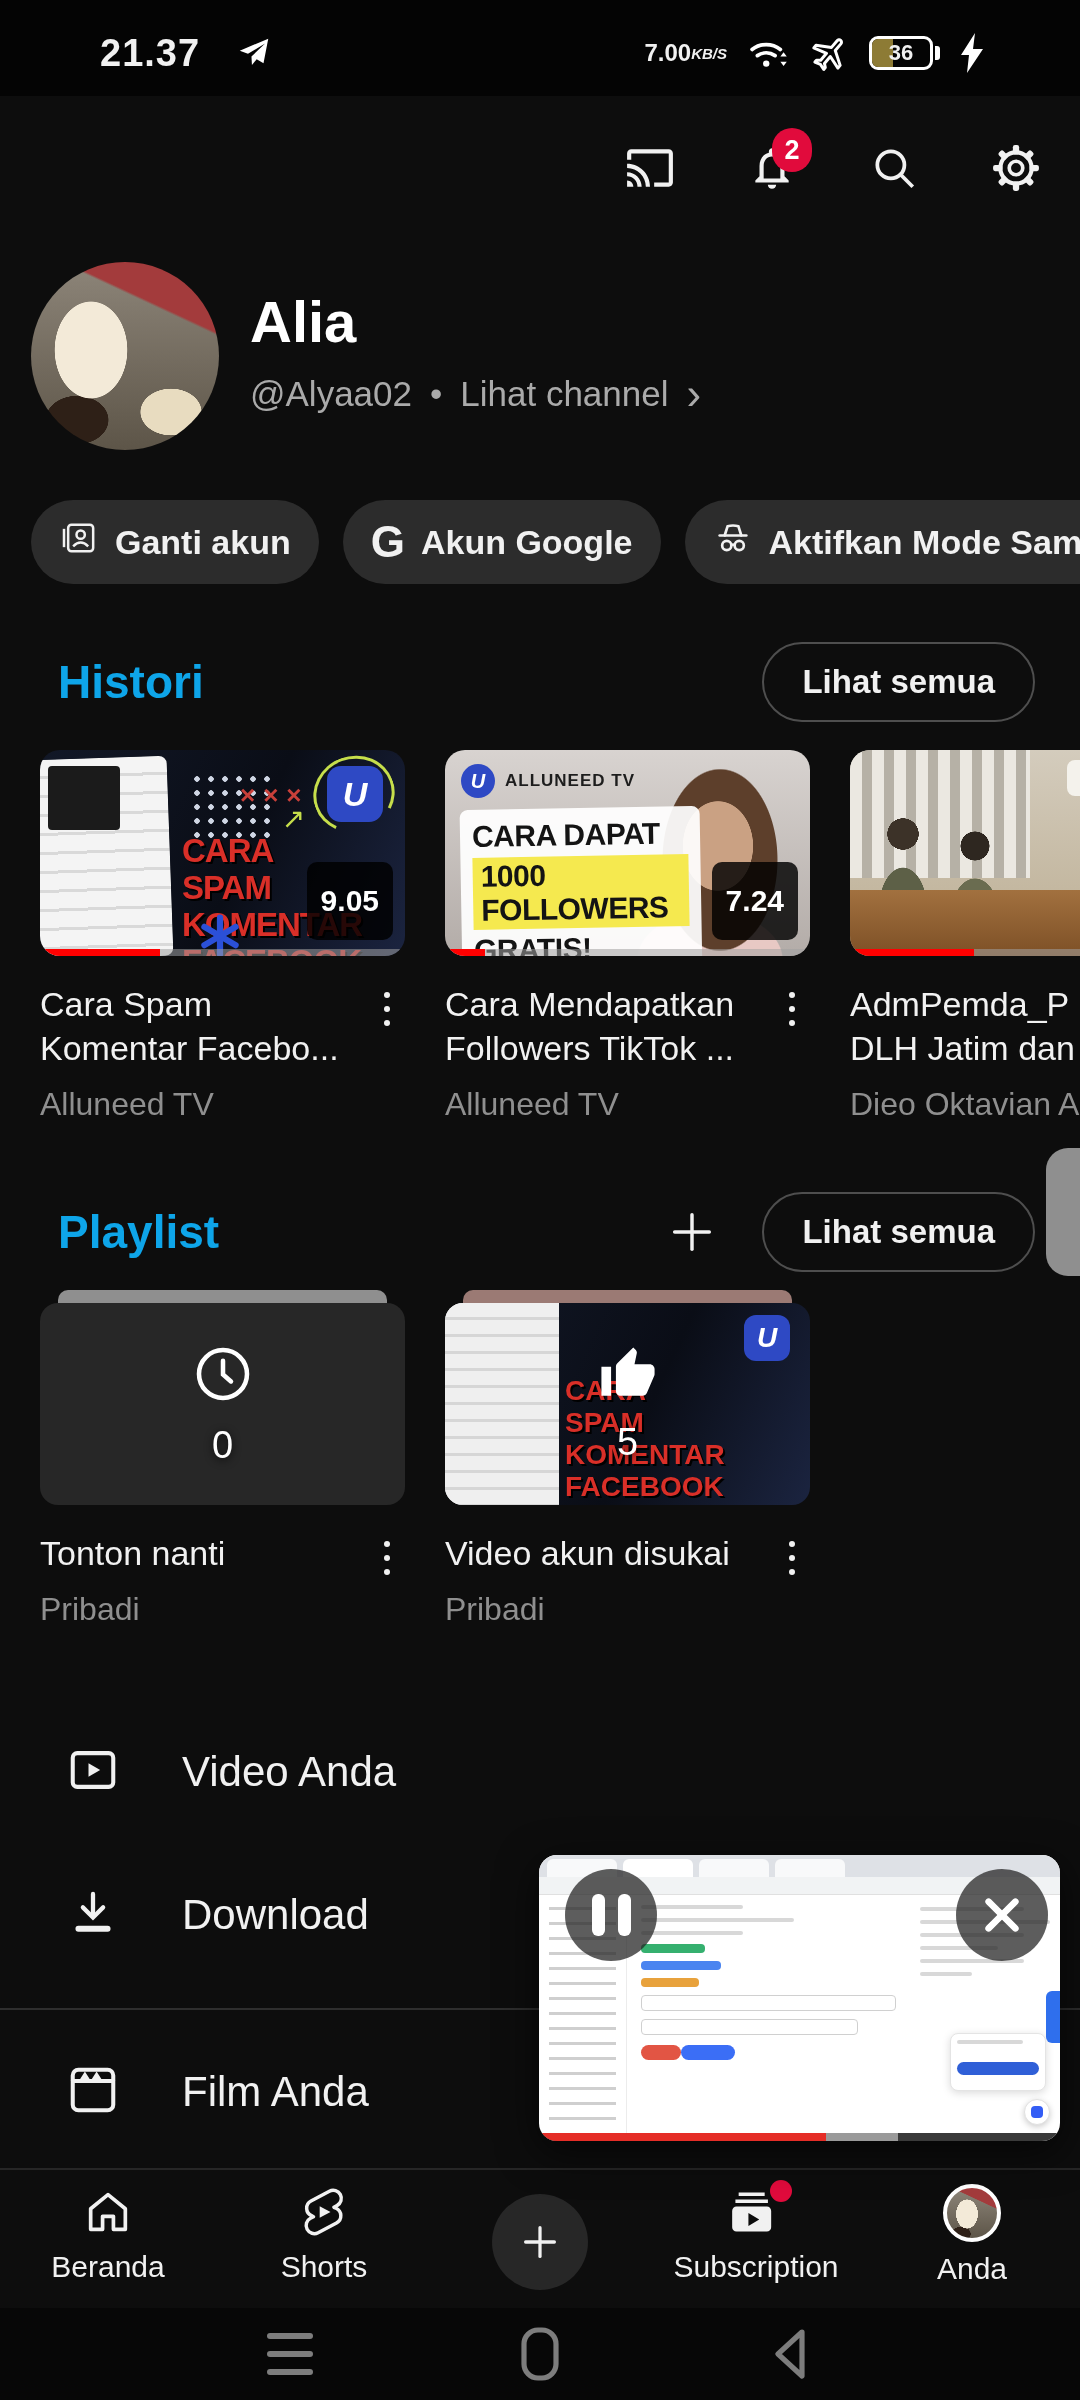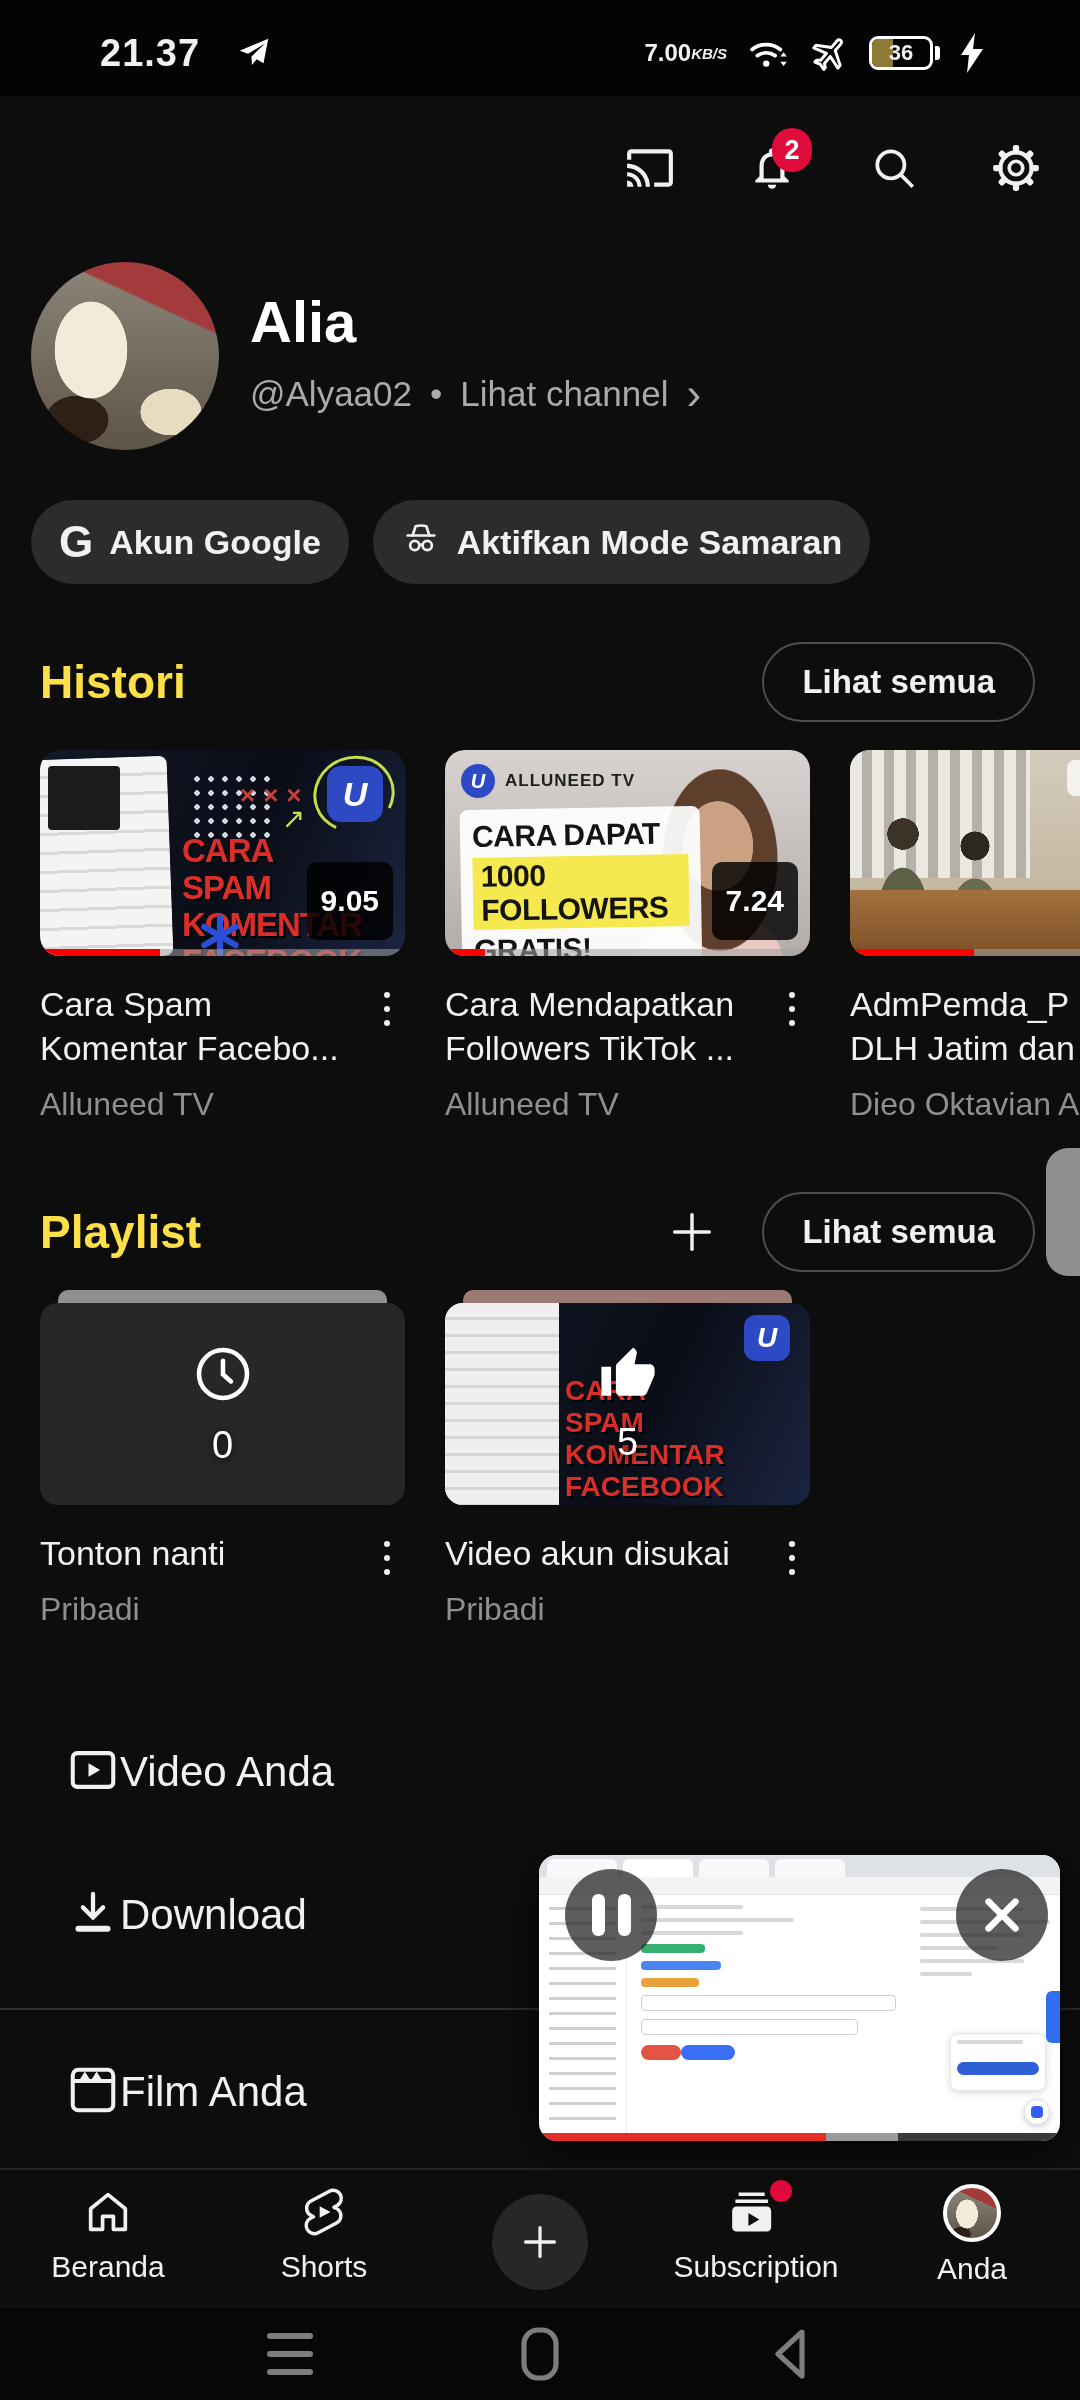--- a/index.html
+++ b/index.html
@@ -48,21 +48,21 @@
   .p-handle .chev { font-size:44px; line-height:1; color:#aaaaaa; }
 
   
   .chips { position:absolute; left:31px; top:500px; display:flex; gap:24px; }
   .chip { height:84px; border-radius:42px; background:#2c2c2c; display:flex; align-items:center;
     gap:16px; padding:0 28px; font-size:34px; font-weight:600; color:#f1f1f1; white-space:nowrap; }
   .chip .g-letter { font-size:44px; font-weight:700; line-height:1; }
 
   
   .sec-head { position:absolute; left:40px; right:45px; display:flex; align-items:center; }
-  .sec-title { font-size:46px; font-weight:700; color:#fde047; flex:1; }
+  .sec-title { font-size:46px; font-weight:700; color:#0ea5e9; flex:1;margin-left:18px; }
   .pill-btn { height:80px; padding:0 38px; border:2px solid #4e4e4e; border-radius:40px;
     background:transparent; color:#f1f1f1; font-size:33px; font-weight:600;
     display:flex; align-items:center; font-family:inherit; }
   .plus-btn { width:60px; height:60px; margin-right:40px; display:flex; align-items:center;
     justify-content:center; color:#f1f1f1; }
 
   
   .video-row { position:absolute; left:40px; top:750px; display:flex; gap:40px; }
   .v-card { width:365px; flex:none; }
   .thumb { position:relative; width:365px; height:206px; border-radius:20px; overflow:hidden; }
@@ -147,21 +147,21 @@
   .mini-heading { position:absolute; left:120px; top:72px; font-size:28px; line-height:32px;
     font-weight:800; color:#d92f28; white-space:pre-line; text-shadow:2px 2px 0 #000; }
   .mini-fb { position:absolute; left:-6px; top:0; width:120px; height:210px; background:#efefef;
     background-image:repeating-linear-gradient(#efefef 0 14px,#d6d6d6 14px 17px); }
   .mini-logo { position:absolute; right:20px; top:12px; width:46px; height:46px; border-radius:12px;
     background:#2e49c4; color:#fff; font-size:28px; font-weight:800; font-style:italic;
     display:flex; align-items:center; justify-content:center; }
 
   
   .menu-item { position:absolute; left:0; width:100%; height:120px; display:flex;
-    align-items:center; padding-left:66px; }
+    align-items:center; padding-left:66px; gap:62px; }
   .menu-label { font-size:42px; color:#f1f1f1; }
   .divider { position:absolute; left:0; width:100%; height:2px; background:#2e2e2e; }
 
   
   .pip { position:absolute; left:539px; top:1855px; width:521px; height:286px; border-radius:18px;
     background:#fff; overflow:hidden; box-shadow:0 10px 40px rgba(0,0,0,.65); z-index:20; }
   .pip-tabs { height:22px; background:#dee1e6; display:flex; gap:6px; padding:4px 8px 0; }
   .pip-tabs i { width:70px; height:18px; background:#f8f9fa; border-radius:6px 6px 0 0; }
   .pip-tabs i:nth-child(2){ background:#fff; }
   .pip-toolbar { height:18px; background:#f1f3f4; border-bottom:1px solid #e0e0e0; }
@@ -308,20 +308,31 @@
   <div class="p-name">Alia</div>
   <div class="p-handle">
     <span>@Alyaa02</span>
     <span>•</span>
     <span>Lihat channel</span>
     <span class="chev">›</span>
   </div>
 
   <div class="chips">
     <div class="chip">
+      <span>
+        <svg width="40" height="40" viewBox="0 0 48 48" fill="none" stroke="#f1f1f1" stroke-width="3">
+            <rect x="11" y="8" width="30" height="32" rx="4"></rect>
+            <line x1="6" y1="13" x2="6" y2="35"></line>
+            <circle cx="26" cy="20" r="5"></circle>
+            <path d="M17 34 q9 -9 18 0"></path>
+          </svg>
+      </span>
+      <span>Ganti akun</span>
+    </div>
+    <div class="chip">
       <span class="g-letter">G</span>
       <span>Akun Google</span>
     </div>
     <div class="chip">
       <span>
         <svg width="40" height="40" viewBox="0 0 48 48" fill="none" stroke="#f1f1f1" stroke-width="3.2" stroke-linecap="round">
             <line x1="8" y1="21" x2="40" y2="21"></line>
             <path d="M14 21 L17.5 10 Q24 8 30.5 10 L34 21"></path>
             <circle cx="16.5" cy="33" r="5.5"></circle>
             <circle cx="31.5" cy="33" r="5.5"></circle>

